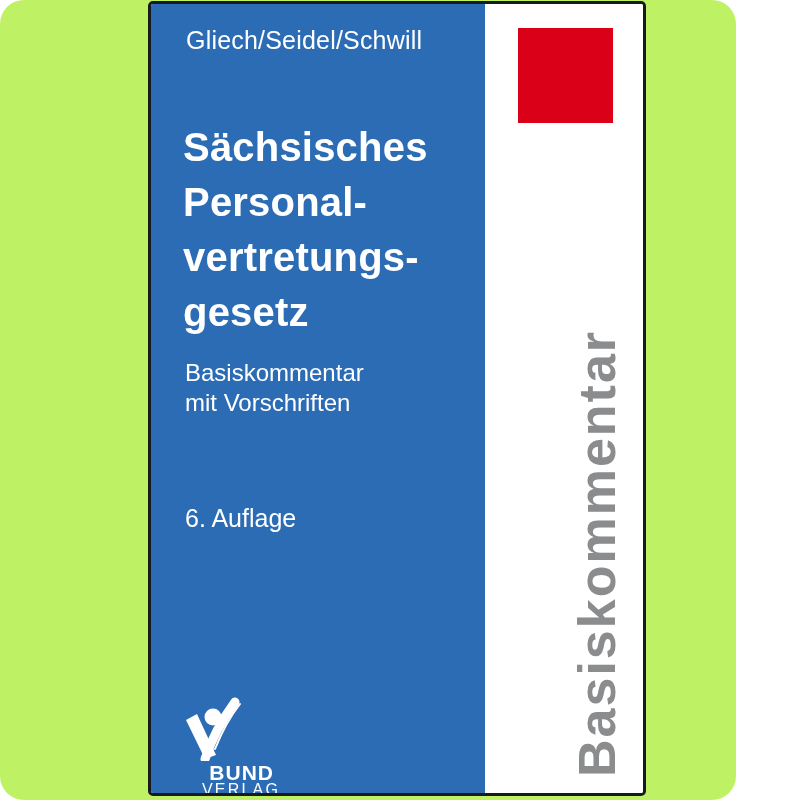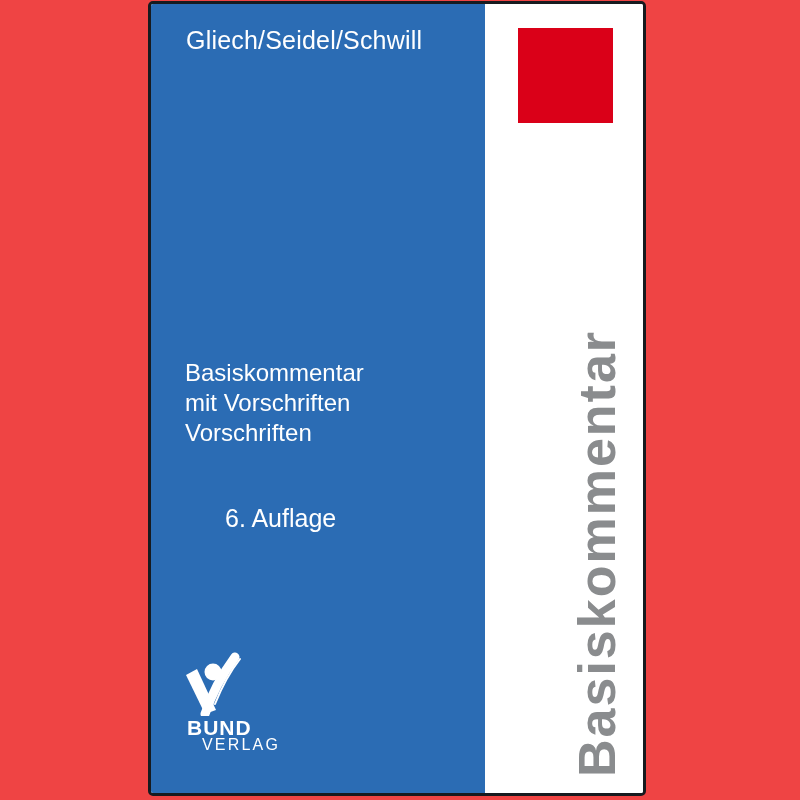--- a/index.html
+++ b/index.html
@@ -6,23 +6,24 @@
     margin: 0;
     padding: 0;
     width: 800px;
     height: 800px;
     background: #ffffff;
     font-family: "Liberation Sans", sans-serif;
     overflow: hidden;
   }
   .stage {
     position: relative;
-    width: 800px;
+    width: 736px;
     height: 800px;
-    background: #ef4444;
+    background: #bef264;
+    border-radius: 24px;
   }
   
   .cover-card {
     position: absolute;
     left: 148px;
     top: 1px;
     width: 492px;
     height: 789px;
     border: 3px solid #171a1f;
     border-radius: 5px;
@@ -67,27 +68,27 @@
     font-weight: 400;
     line-height: 30px;
   }
   .edition {
     position: absolute;
     left: 34px;
     top: 500px;
     color: #ffffff;
     font-size: 25px;
     font-weight: 400;
-    margin-left: 40px;
   }
   .logo {
     position: absolute;
     left: 33px;
-    top: 648px;
+    top: 693px;
     width: 90px;
+    text-align: right;
   }
   .logo svg { display: block; }
   .logo-bund {
     margin-top: 2px;
     margin-left: 3px;
     color: #ffffff;
     font-size: 21px;
     font-weight: 700;
     letter-spacing: 1px;
     line-height: 19px;
@@ -136,25 +137,30 @@
 <body>
 
 <div class="stage">
 
   <div class="cover-card">
 
     <div class="blue-panel">
 
       <div class="authors">Gliech/Seidel/Schwill</div>
 
+      <div class="title">
+        <div>Sächsisches</div>
+        <div>Personal-</div>
+        <div>vertretungs-</div>
+        <div>gesetz</div>
+      </div>
 
       <div class="subtitle">
         <div>Basiskommentar</div>
         <div>mit Vorschriften</div>
-        <div>Vorschriften</div>
       </div>
 
       <div class="edition">6. Auflage</div>
 
       <div class="logo">
         <span>
           <svg width="60" height="64" viewBox="0 0 60 64">
 
             <polygon points="2,23 21,62 32,58 13,17" fill="#ffffff"></polygon>
 

